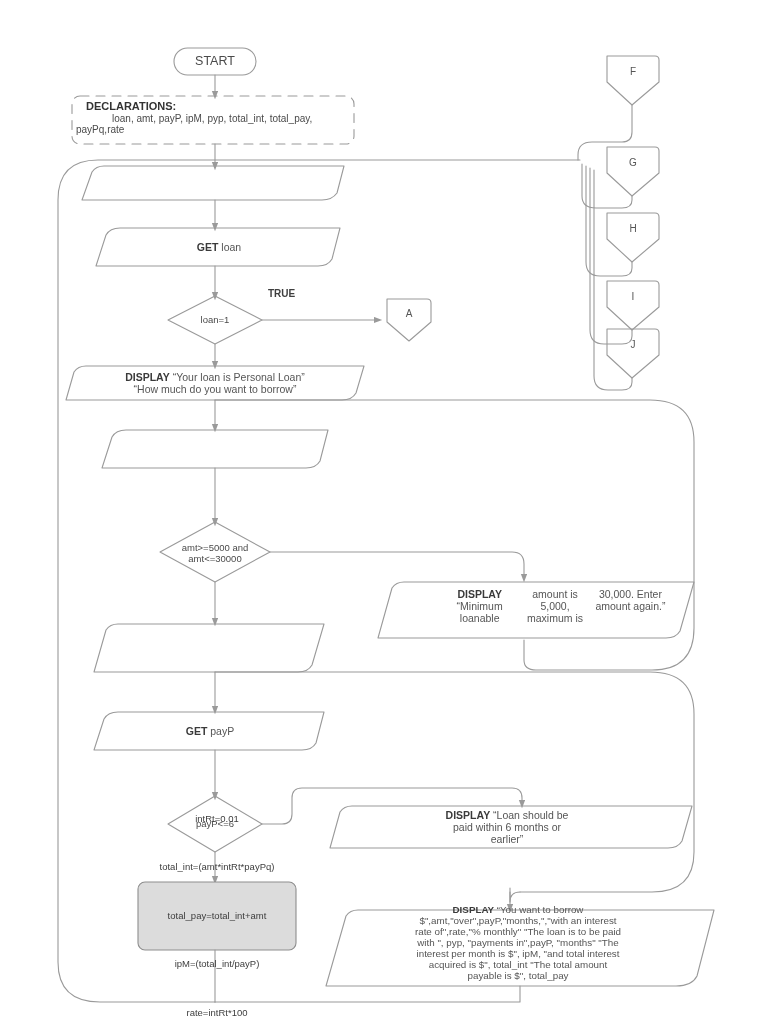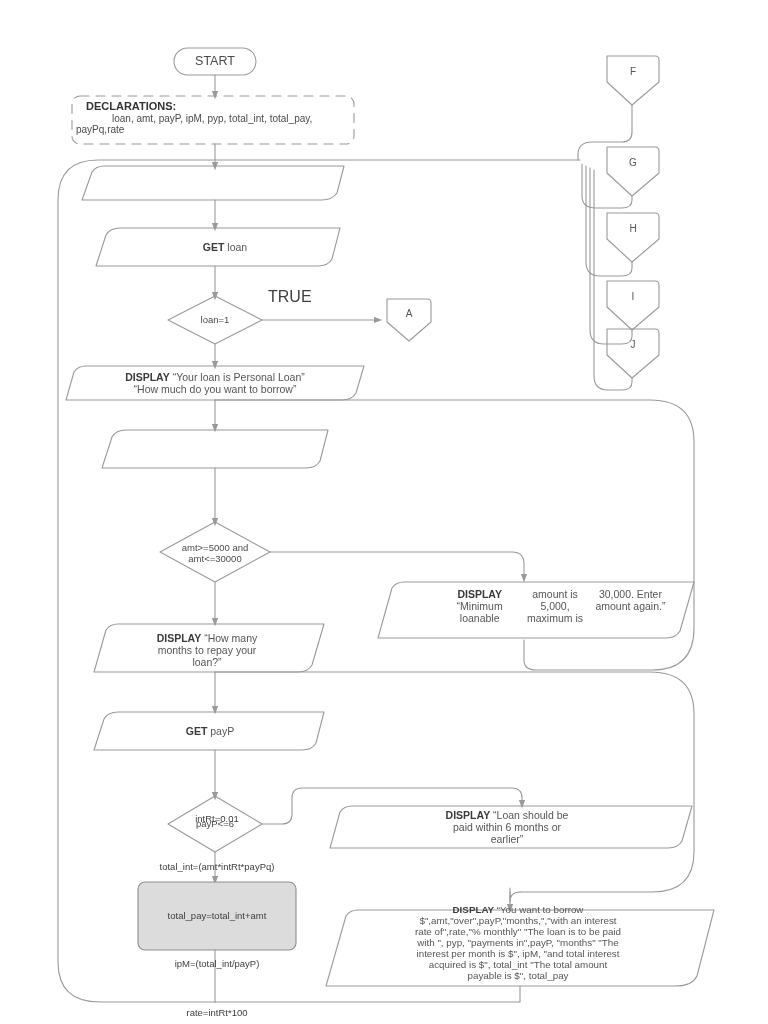--- a/index.html
+++ b/index.html
@@ -20,21 +20,21 @@
   
   .kw{font-weight:bold;color:#3a3a3a;}
   .lit{color:#555;}
 
   #title{
     position:absolute;left:30px;top:20px;
     font-size:13.5px;color:#555;letter-spacing:0.1px;white-space:nowrap;
   }
 
   .label-true{
-    position:absolute;font-size:16px;font-weight:normal;color:#3f3f3f;
+    position:absolute;font-size:10px;font-weight:bold;color:#3f3f3f;
   }
 
   
   .t-start{font-size:12.5px;color:#4a4a4a;}
   .t-io{font-size:10.5px;}
   .t-dec{font-size:9.5px;color:#4a4a4a;}
   .t-proc{font-size:9.5px;color:#3d3d3d;line-height:1.3;gap:36px;}
   .t-conn{font-size:10px;color:#555;}
   .t-big{font-size:9.8px;}
 
@@ -152,21 +152,21 @@
     <span class="txt">START</span>
   </div>
 
   <div class="decl">
     <div class="l1">DECLARATIONS:</div>
     <div class="l2">loan, amt, payP, ipM, pyp, total_int, total_pay,</div>
     <div class="l3">payPq,rate</div>
   </div>
 
 
-  <div class="node t-io" style="left:112px;top:228px;width:226px;height:38px;">
+  <div class="node t-io" style="left:106px;top:228px;width:226px;height:38px;">
     <span class="txt">
       <span class="kw">GET</span>
       <span class="lit">loan</span>
     </span>
   </div>
 
   <div class="node t-dec" style="left:168px;top:306px;width:94px;height:28px;">
     <span class="txt">loan=1</span>
   </div>
   <div class="label-true" style="left:268px;top:288px;">TRUE</div>
@@ -191,28 +191,20 @@
 
   <div class="node t-io" style="left:400px;top:588px;width:268px;height:46px;align-items:flex-start;padding-left:42px;">
     <span style="padding:0;">
       <span class="kw">DISPLAY</span>
       <span class="lit">“Minimum loanable</span>
     </span>
     <span class="lit">amount is 5,000, maximum is</span>
     <span class="lit">30,000. Enter amount again.”</span>
   </div>
 
-  <div class="node t-io" style="left:100px;top:628px;width:214px;height:44px;flex-direction:column;">
-    <span style="padding:0;">
-      <span class="kw">DISPLAY</span>
-      <span class="lit">“How many</span>
-    </span>
-    <span class="lit">months to repay your</span>
-    <span class="lit">loan?”</span>
-  </div>
 
   <div class="node t-io" style="left:104px;top:712px;width:212px;height:38px;">
     <span class="txt">
       <span class="kw">GET</span>
       <span class="lit">payP</span>
     </span>
   </div>
 
   <div class="node t-dec" style="left:168px;top:812px;width:94px;height:24px;">
     <span class="txt">payP&lt;=6</span>

